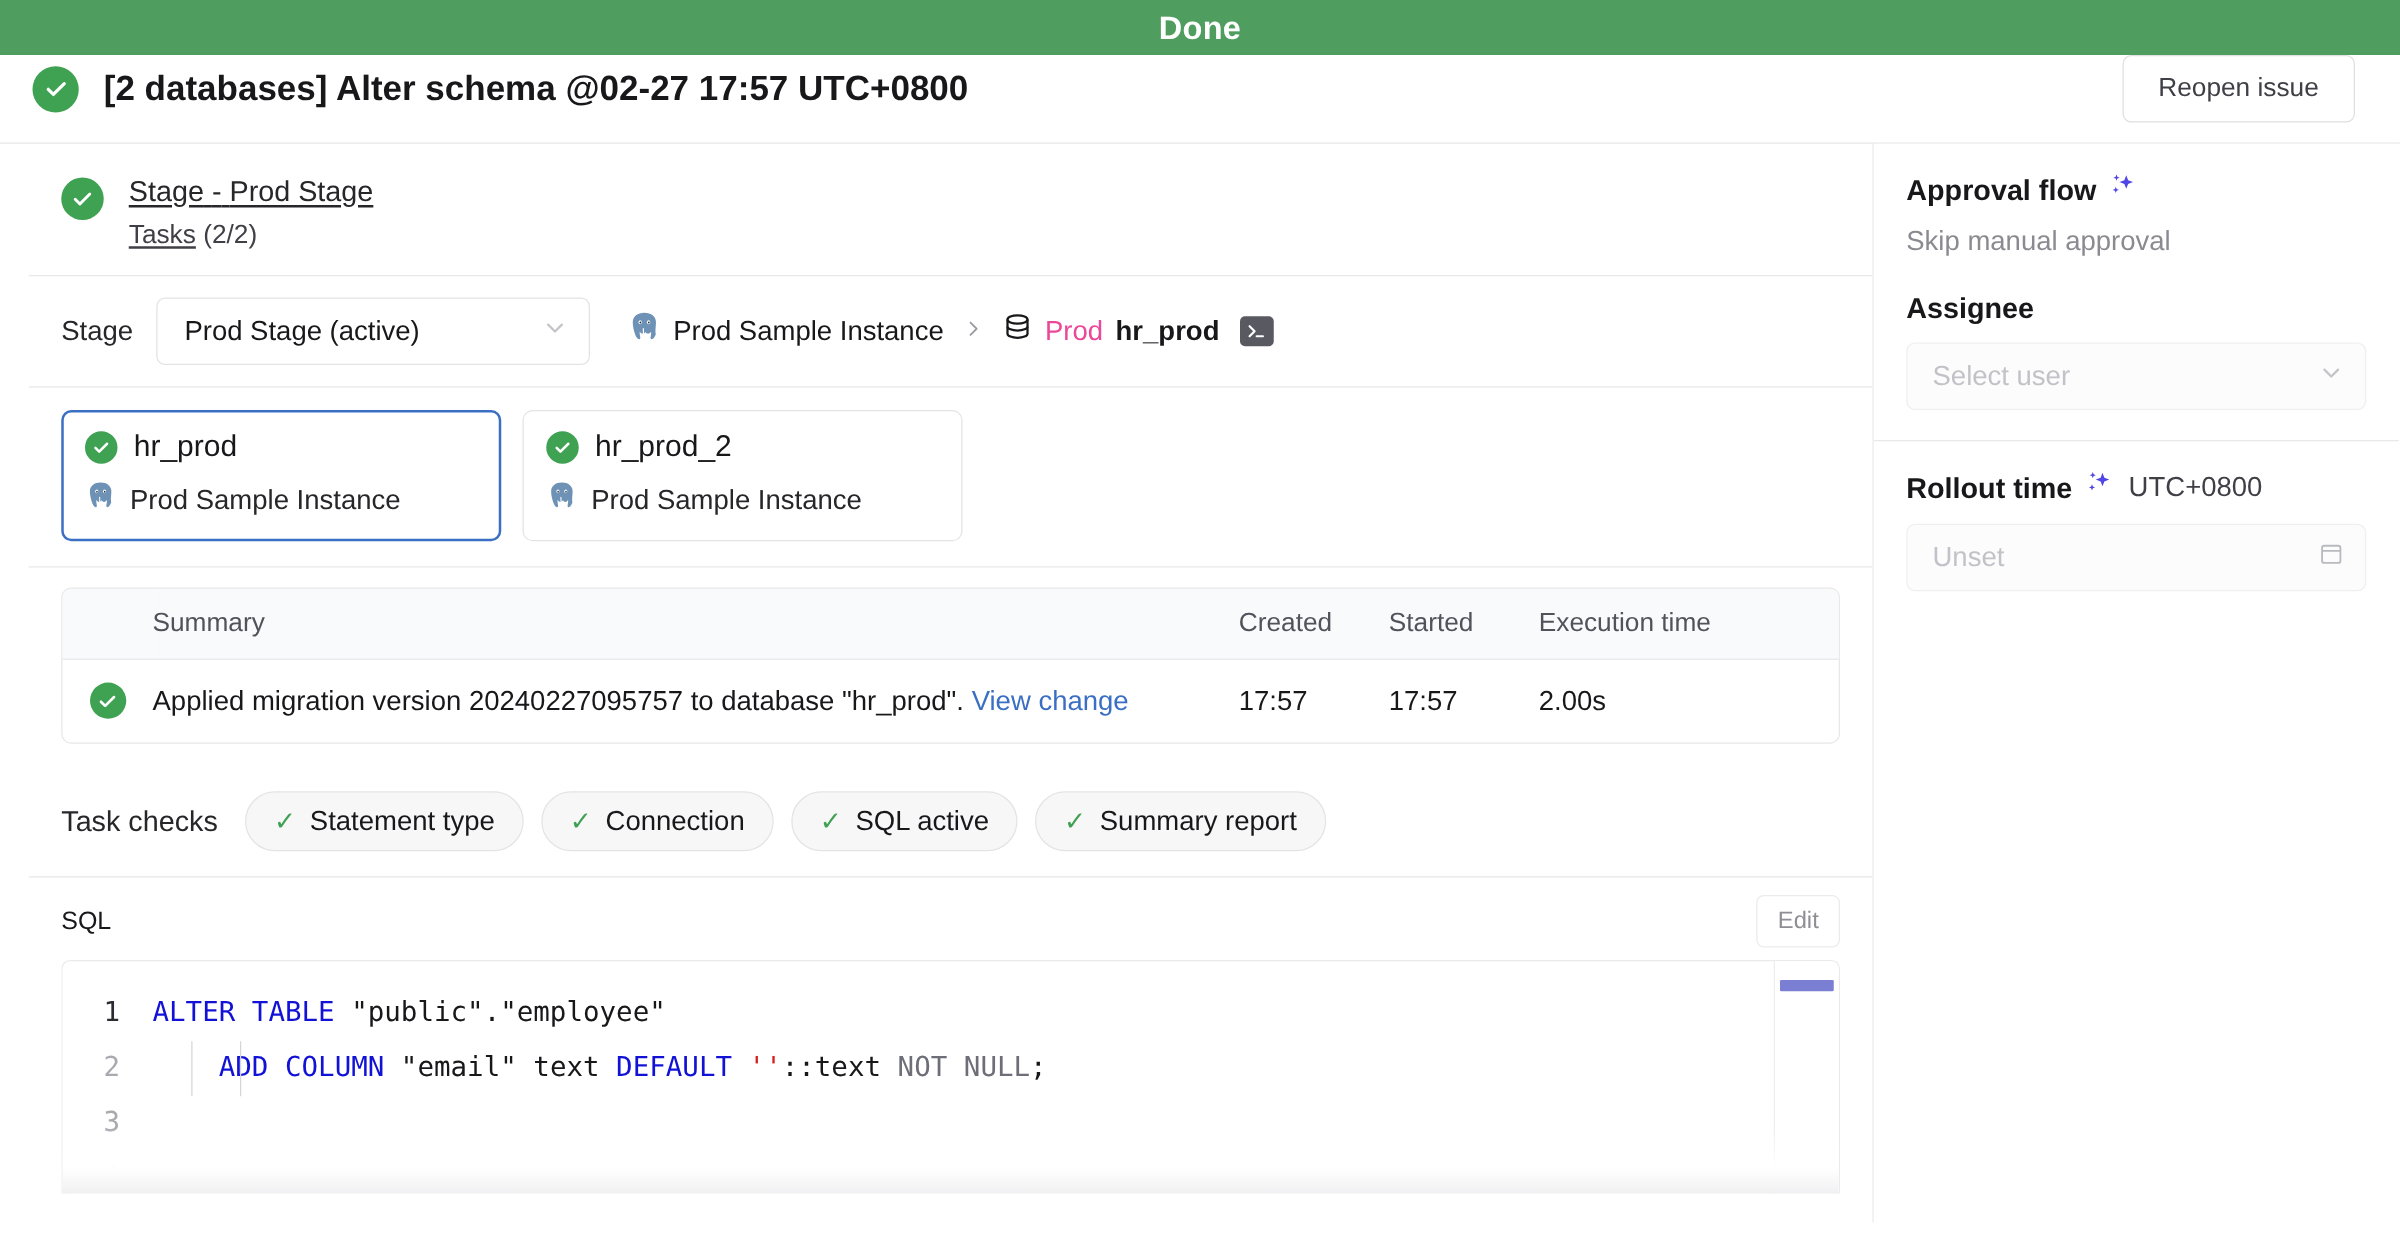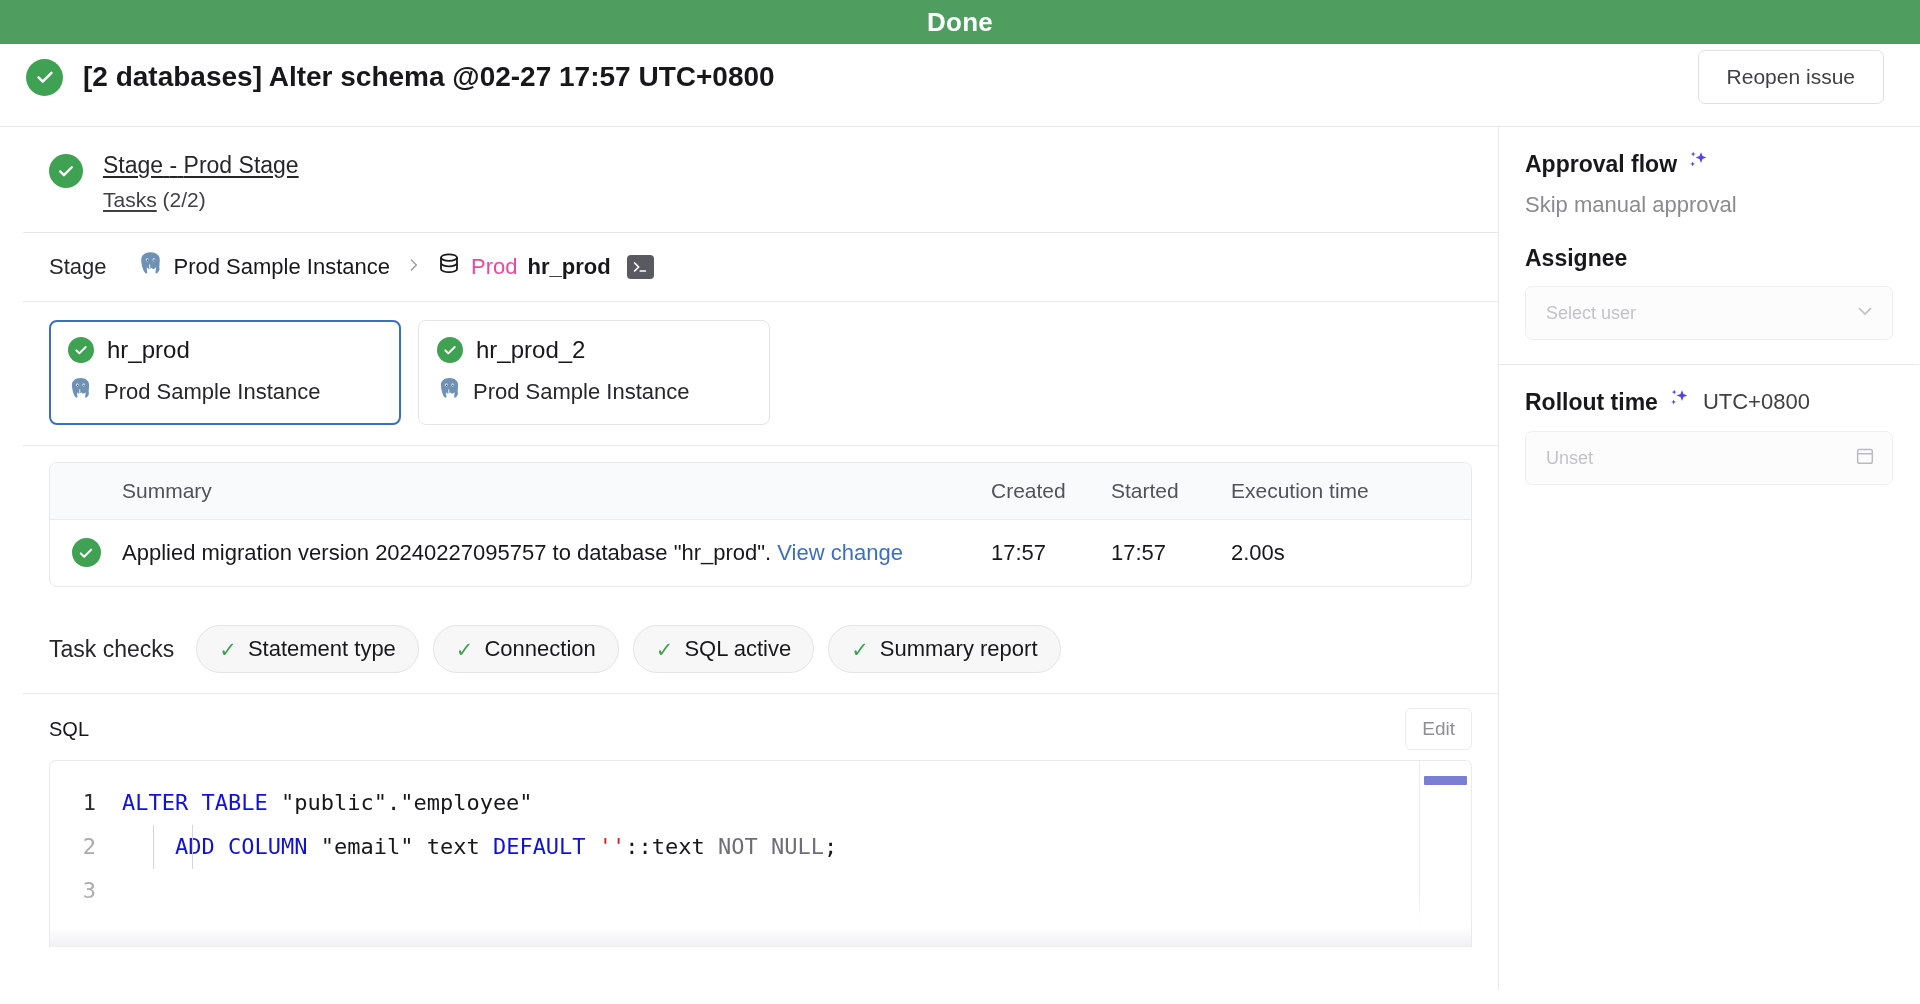--- a/index.html
+++ b/index.html
@@ -19,21 +19,21 @@
     display: flex;
     align-items: center;
     justify-content: center;
     font-size: 26px;
     font-weight: 600;
     letter-spacing: .2px;
   }
 
   
   .issue-header {
-    height: 83px;
+    height: 71px;
     border-bottom: 1px solid #e8e8e8;
     display: flex;
     align-items: center;
     padding: 0 36px 16px 26px;
     gap: 20px;
   }
   .issue-title {
     font-size: 28px;
     font-weight: 700;
     color: #18181b;
@@ -308,21 +308,21 @@
   }
   .side-tz { font-size: 22px; color: #3f3f46; font-weight: 400; margin-left: 3px; }
   .side-field {
     margin-top: 14px;
     height: 54px;
     border: 1px solid #efeff1;
     border-radius: 7px;
     background: #fcfcfd;
     display: flex; align-items: center;
     padding: 0 16px 0 20px;
-    font-size: 18px;
+    font-size: 22px;
     color: #c2c2c8;
     cursor: pointer;
   }
   .side-field .fv { flex: 1 1 auto; }
   .cal-icon { color: #b9b9c0; flex: 0 0 auto; }
   .sparkle { flex: 0 0 auto; display: inline-block; }
 </style>
 </head>
 <body>
 
@@ -357,20 +357,28 @@
         </div>
         <div class="tasks-line">
           <a href="#">Tasks</a>
           <span class="count">(2/2)</span>
         </div>
       </div>
     </div>
 
     <div class="stage-row">
       <span class="stage-label">Stage</span>
+      <div class="stage-select">
+        <span class="sel-val">Prod Stage (active)</span>
+        <span class="chev">
+          <svg width="22" height="22" viewBox="0 0 24 24" fill="none">
+              <path d="M6 9.5l6 6 6-6" stroke="currentColor" stroke-width="1.9" stroke-linecap="round" stroke-linejoin="round"></path>
+            </svg>
+        </span>
+      </div>
 
       <div class="breadcrumb">
         <span class="pg-icon">
           <svg width="27" height="28" viewBox="0 0 32 32">
             <path d="M16 2C9.5 2 5 5.5 5 11c0 4 1 8 2.2 11.3.7 2 1.6 3.5 2.7 4.4.6.5 1.3.6 1.8.2.5-.4.6-1 .4-1.8-.3-1.2-.6-3-.5-5.4.6 1.3 1.6 2.1 2.8 2.1 1.4 0 2.3-.8 2.6-1.6.3.8 1.2 1.6 2.6 1.6 1.2 0 2.2-.8 2.8-2.1.1 2.4-.2 4.2-.5 5.4-.2.8-.1 1.4.4 1.8.5.4 1.2.3 1.8-.2 1.1-.9 2-2.4 2.7-4.4C26 19 27 15 27 11c0-5.5-4.5-9-11-9z" fill="#6e92b5"></path>
             <ellipse cx="12" cy="11" rx="1.5" ry="1.9" fill="#ffffff"></ellipse>
             <ellipse cx="20" cy="11" rx="1.5" ry="1.9" fill="#ffffff"></ellipse>
             <ellipse cx="12.2" cy="11.3" rx=".8" ry="1" fill="#20303f"></ellipse>
             <ellipse cx="20.2" cy="11.3" rx=".8" ry="1" fill="#20303f"></ellipse>
             <path d="M15 17c0 3 .2 6 .5 8" stroke="#ffffff" stroke-width="1.1" fill="none" stroke-linecap="round"></path>

